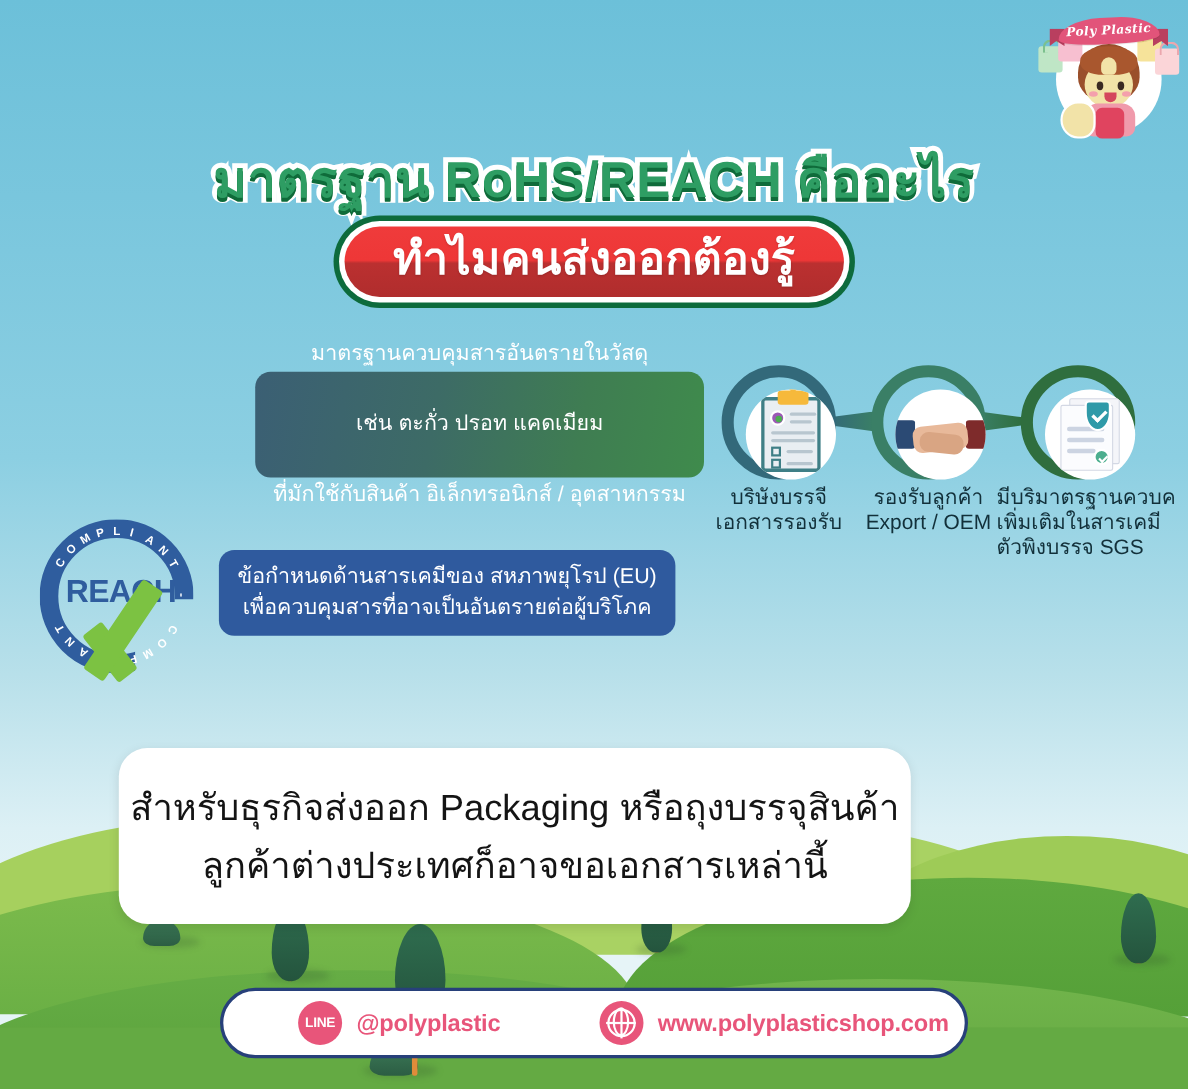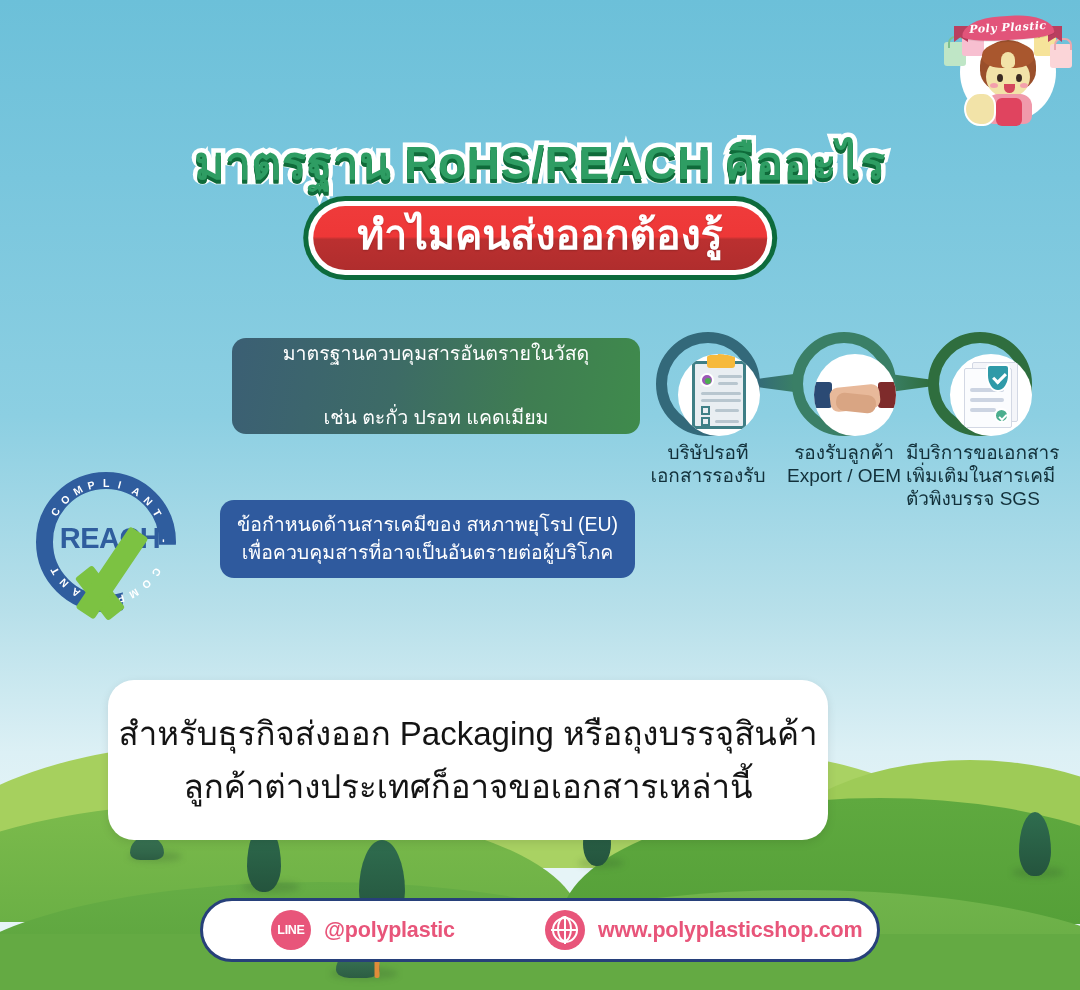--- a/index.html
+++ b/index.html
@@ -119,21 +119,21 @@
   .reach .check i{position:absolute;background:#7cc242;border-radius:3px;display:block;}
   .reach .check .a{left:6px;top:56px;width:22px;height:54px;transform:rotate(-38deg);}
   .reach .check .b{left:18px;top:14px;width:22px;height:98px;transform:rotate(34deg);}
 
   
   .box{position:absolute;border-radius:14px;color:#fff;text-align:center;
        display:flex;flex-direction:column;justify-content:center;}
   .box p{margin:0;font-size:19.5px;line-height:1.42;font-weight:500;}
   .box-green{left:232px;top:338px;width:408px;height:96px;
     background:linear-gradient(100deg,#3b5f74 0%,#3d6b66 40%,#3f7d52 72%,#3f8b4c 100%);gap:36px;}
-  .box-blue{left:220px;top:500px;width:415px;height:78px;background:#2f5a9e;}
+  .box-blue{left:199px;top:500px;width:415px;height:78px;background:#2f5a9e;}
   .box-blue p{font-size:19.5px;}
 
   
   .chain{position:absolute;left:650px;top:330px;width:420px;height:185px;}
   .link{position:absolute;top:2px;width:104px;height:104px;border-radius:50%;box-sizing:border-box;}
   .link .inner{position:absolute;left:11px;top:11px;width:82px;height:82px;border-radius:50%;background:#fff;overflow:hidden;}
   .lk1{left:6px;border:11px solid #33697a;}
   .lk2{left:142px;border:11px solid #3a7f66;}
   .lk3{left:278px;border:11px solid #2f6e3e;}
   .connector{position:absolute;top:44px;height:18px;width:40px;}
@@ -324,20 +324,21 @@
     <div class="word">REACH</div>
     <div class="check">
       <i class="a"></i>
         <i class="b"></i>
     </div>
   </div>
 
   <div class="box box-green">
     <p>มาตรฐานควบคุมสารอันตรายในวัสดุ</p>
     <p>เช่น ตะกั่ว ปรอท แคดเมียม</p>
+    <p>ที่มักใช้กับสินค้า อิเล็กทรอนิกส์ / อุตสาหกรรม</p>
   </div>
 
   <div class="box box-blue">
     <p>ข้อกำหนดด้านสารเคมีของ สหภาพยุโรป (EU)</p>
     <p>เพื่อควบคุมสารที่อาจเป็นอันตรายต่อผู้บริโภค</p>
   </div>
 
   <div class="chain">
     <div class="connector cn1"></div>
     <div class="connector cn2"></div>
@@ -380,29 +381,29 @@
           <div class="ln" style="left:6px;top:26px;width:34px;"></div>
           <div class="ln" style="left:6px;top:36px;width:34px;"></div>
           <div class="ln" style="left:6px;top:46px;width:26px;"></div>
           <div class="shield"></div>
             <div class="seal"></div>
         </div>
       </div>
     </div>
 
     <div class="caption cap1">
-      <div>บริษัปรอที</div>
+      <div>บริษังบรรจี</div>
       <div>เอกสารรองรับ</div>
     </div>
     <div class="caption cap2">
       <div>รองรับลูกค้า</div>
       <div>Export / OEM</div>
     </div>
     <div class="caption cap3">
-      <div>มีบริการขอเอกสาร</div>
+      <div>มีบริมาตรฐานควบค</div>
       <div>เพิ่มเติมในสารเคมี</div>
       <div>ตัวพิงบรรจ SGS</div>
     </div>
   </div>
 
   <div class="card">
     <p>สำหรับธุรกิจส่งออก Packaging หรือถุงบรรจุสินค้า</p>
     <p>ลูกค้าต่างประเทศก็อาจขอเอกสารเหล่านี้</p>
   </div>
 

